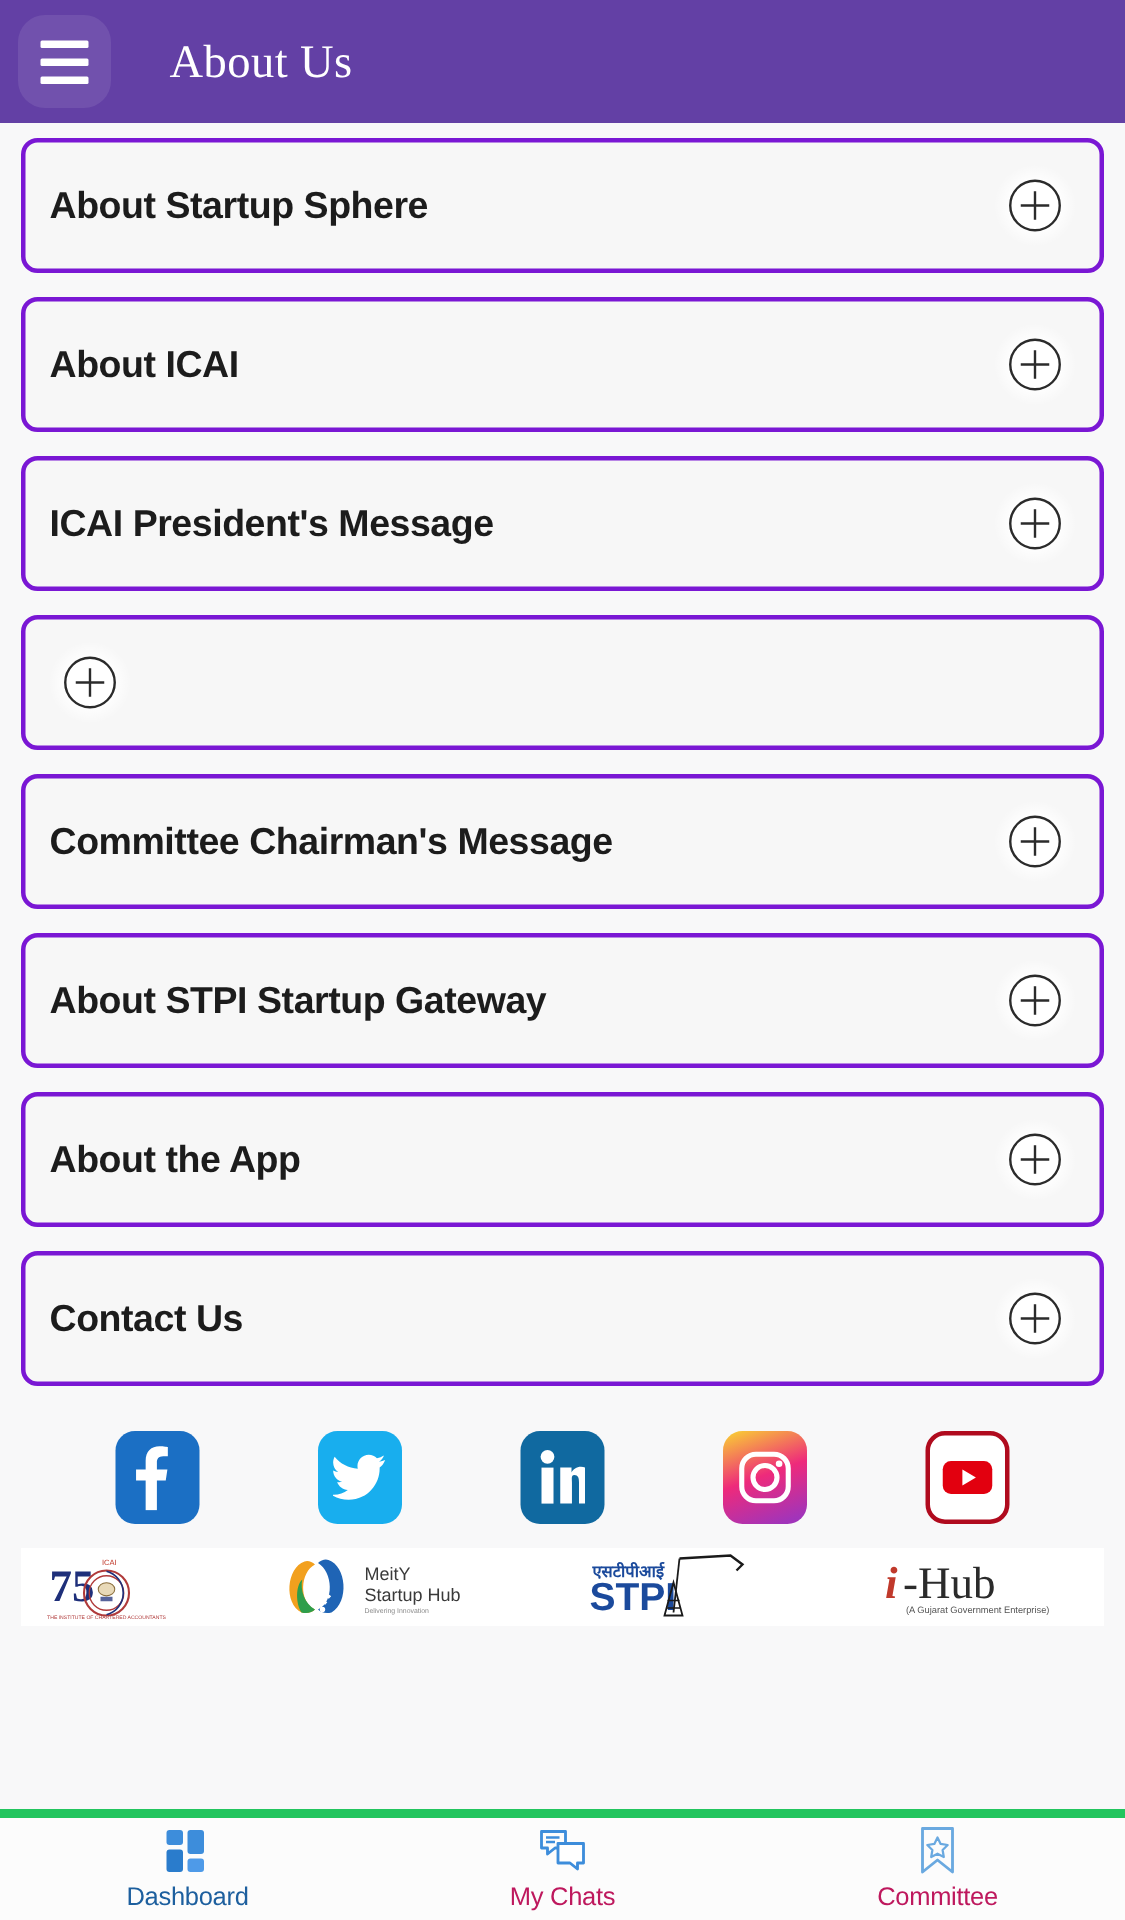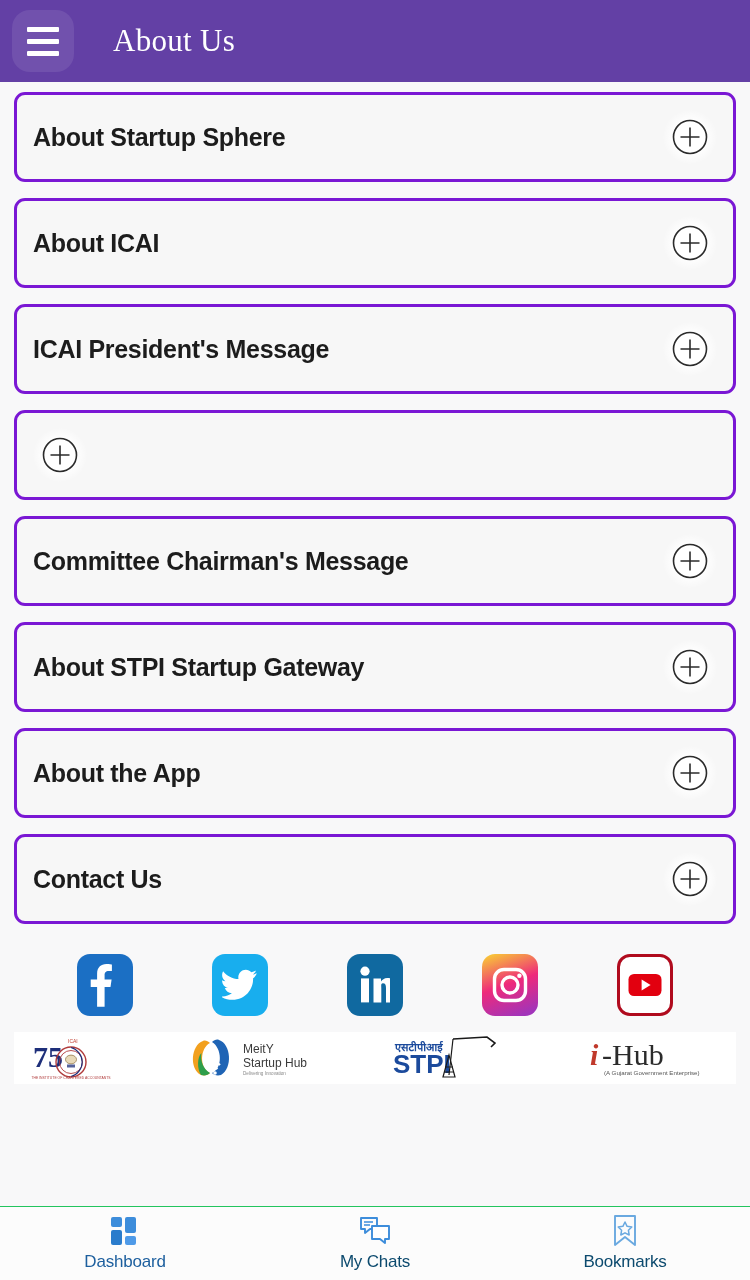--- a/index.html
+++ b/index.html
@@ -140,37 +140,37 @@
   .plogo svg { display: block; }
 
   
   .spacer { flex: 1 1 auto; }
 
   
   .bottom-nav {
     flex: 0 0 auto;
     height: 74px;
     background: #fcfcfc;
-    border-top: 1px solid #22c55e;
+    border-top: 6px solid #22c55e;
     display: flex;
   }
   .nav-item {
     flex: 1 1 0;
     display: flex;
     flex-direction: column;
     align-items: center;
     justify-content: center;
     gap: 5px;
     cursor: pointer;
   }
   .nav-icon { height: 32px; display: flex; align-items: center; justify-content: center; }
   .nav-icon svg { display: block; }
   .nav-label {
     font-size: 17px;
-    color: #0c4a6e;
+    color: #be185d;
     letter-spacing: -0.2px;
   }
   .nav-item.active .nav-label { color: #1d5f9e; }
 </style>
 </head>
 <body>
 
 <div class="screen">
 
   <div class="appbar">
@@ -382,18 +382,18 @@
       <span class="nav-label">My Chats</span>
     </div>
 
     <div class="nav-item">
       <span class="nav-icon">
         <svg width="26" height="32" viewBox="0 0 26 32">
           <path d="M3 1 h20 v29 l-10 -8 l-10 8 z" fill="none" stroke="#6aa9e0" stroke-width="1.9" stroke-linejoin="round"></path>
           <path d="M13 7 l2.1 4.3 4.7 0.7 -3.4 3.3 0.8 4.7 -4.2 -2.2 -4.2 2.2 0.8 -4.7 -3.4 -3.3 4.7 -0.7 z" fill="none" stroke="#6aa9e0" stroke-width="1.5" stroke-linejoin="round"></path>
         </svg>
       </span>
-      <span class="nav-label">Bookmarks</span>
+      <span class="nav-label">Committee</span>
     </div>
 
   </div>
 
 </div>
 
 </body></html>

